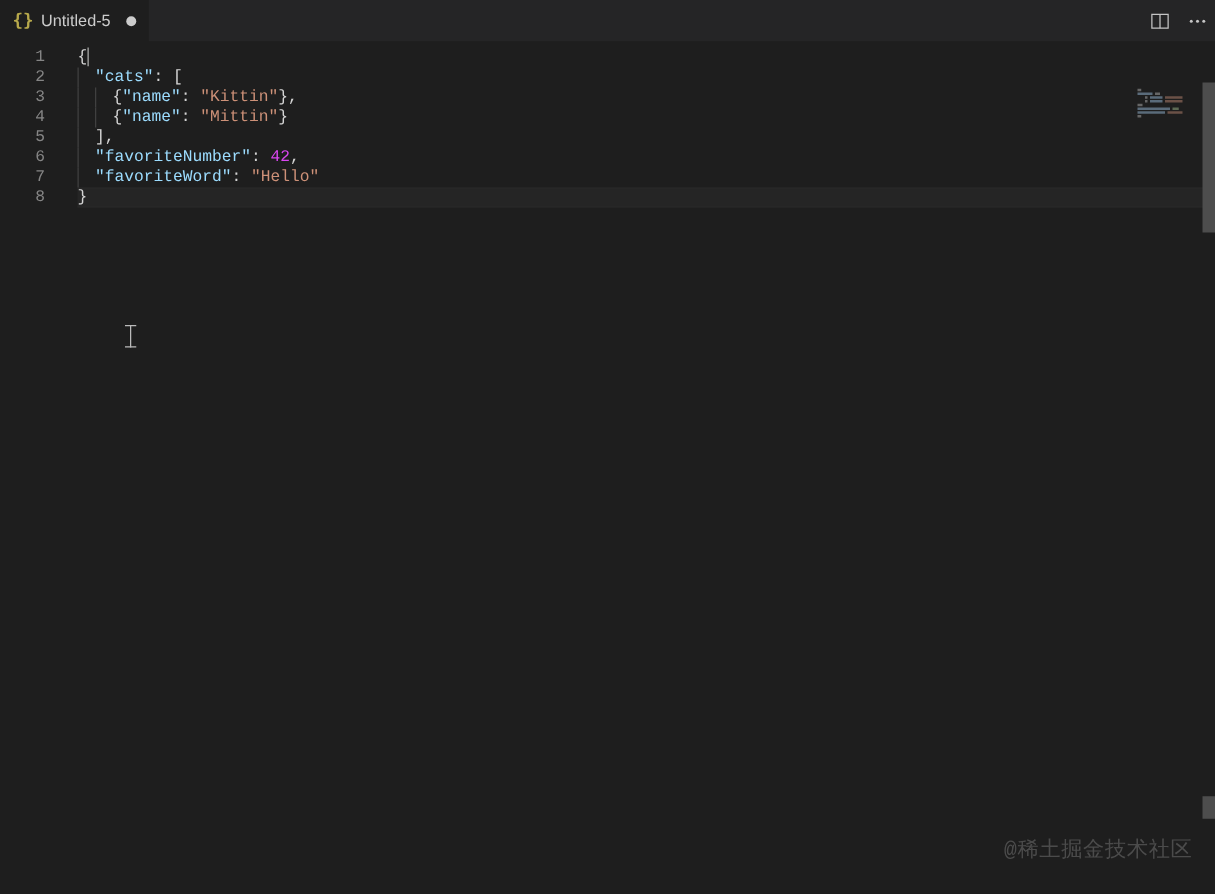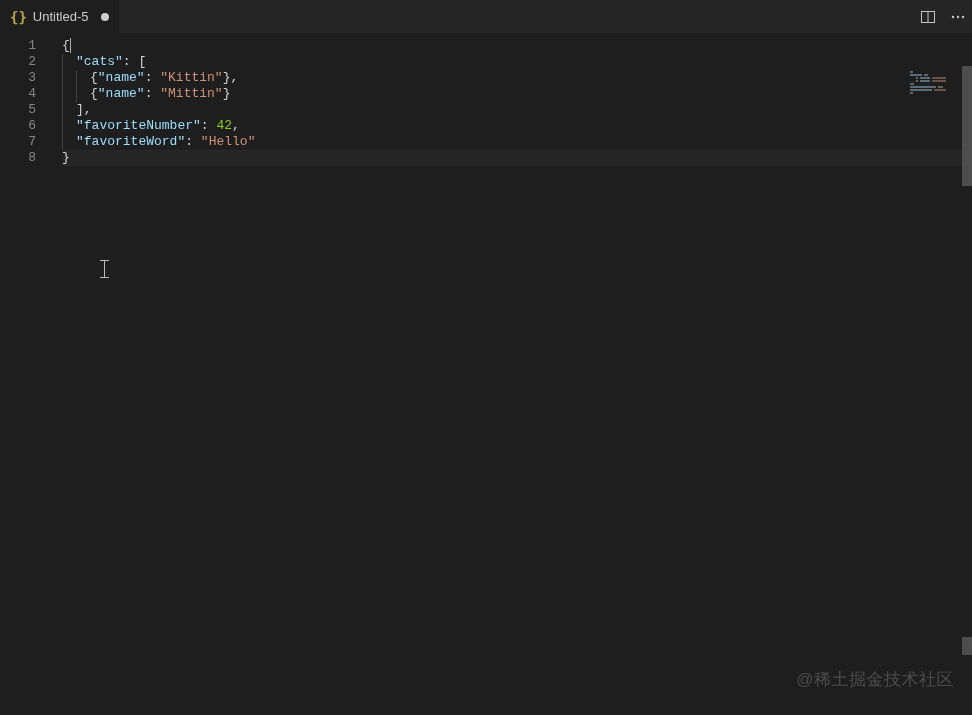--- a/index.html
+++ b/index.html
@@ -84,21 +84,21 @@
     left: 0; right: 0;
     height: 16px;
     background: rgba(255,255,255,0.03);
     border-top: 1px solid #282828;
     border-bottom: 1px solid #282828;
     z-index: 0;
   }
   .tok-brace { color: #d4d4d4; }
   .tok-key { color: #9cdcfe; }
   .tok-str { color: #ce9178; }
-  .tok-num { color: #84cc16; }
+  .tok-num { color: #d946ef; }
   .tok-punc { color: #d4d4d4; }
   .indent-guide {
     border-left: 1px solid #404040;
     display: inline-block;
     width: 14px;
     height: 16px;
     vertical-align: top;
   }
   .cursor {
     display:inline-block;
@@ -159,21 +159,21 @@
     position: absolute;
     right: 0;
     width: 10px;
     background: #4d4d4d;
   }
   .watermark {
     position: absolute;
     right: 18px;
     bottom: 24px;
     color: #6a6a6a;
-    font-family: Liberation Sans, sans-serif;
+    font-family: Liberation Mono, monospace;
     font-size: 17px;
     letter-spacing: 0.5px;
     opacity: 0.6;
   }
 </style>
 </head>
 <body>
 
 <div class="tabbar">
   <div class="tab">

